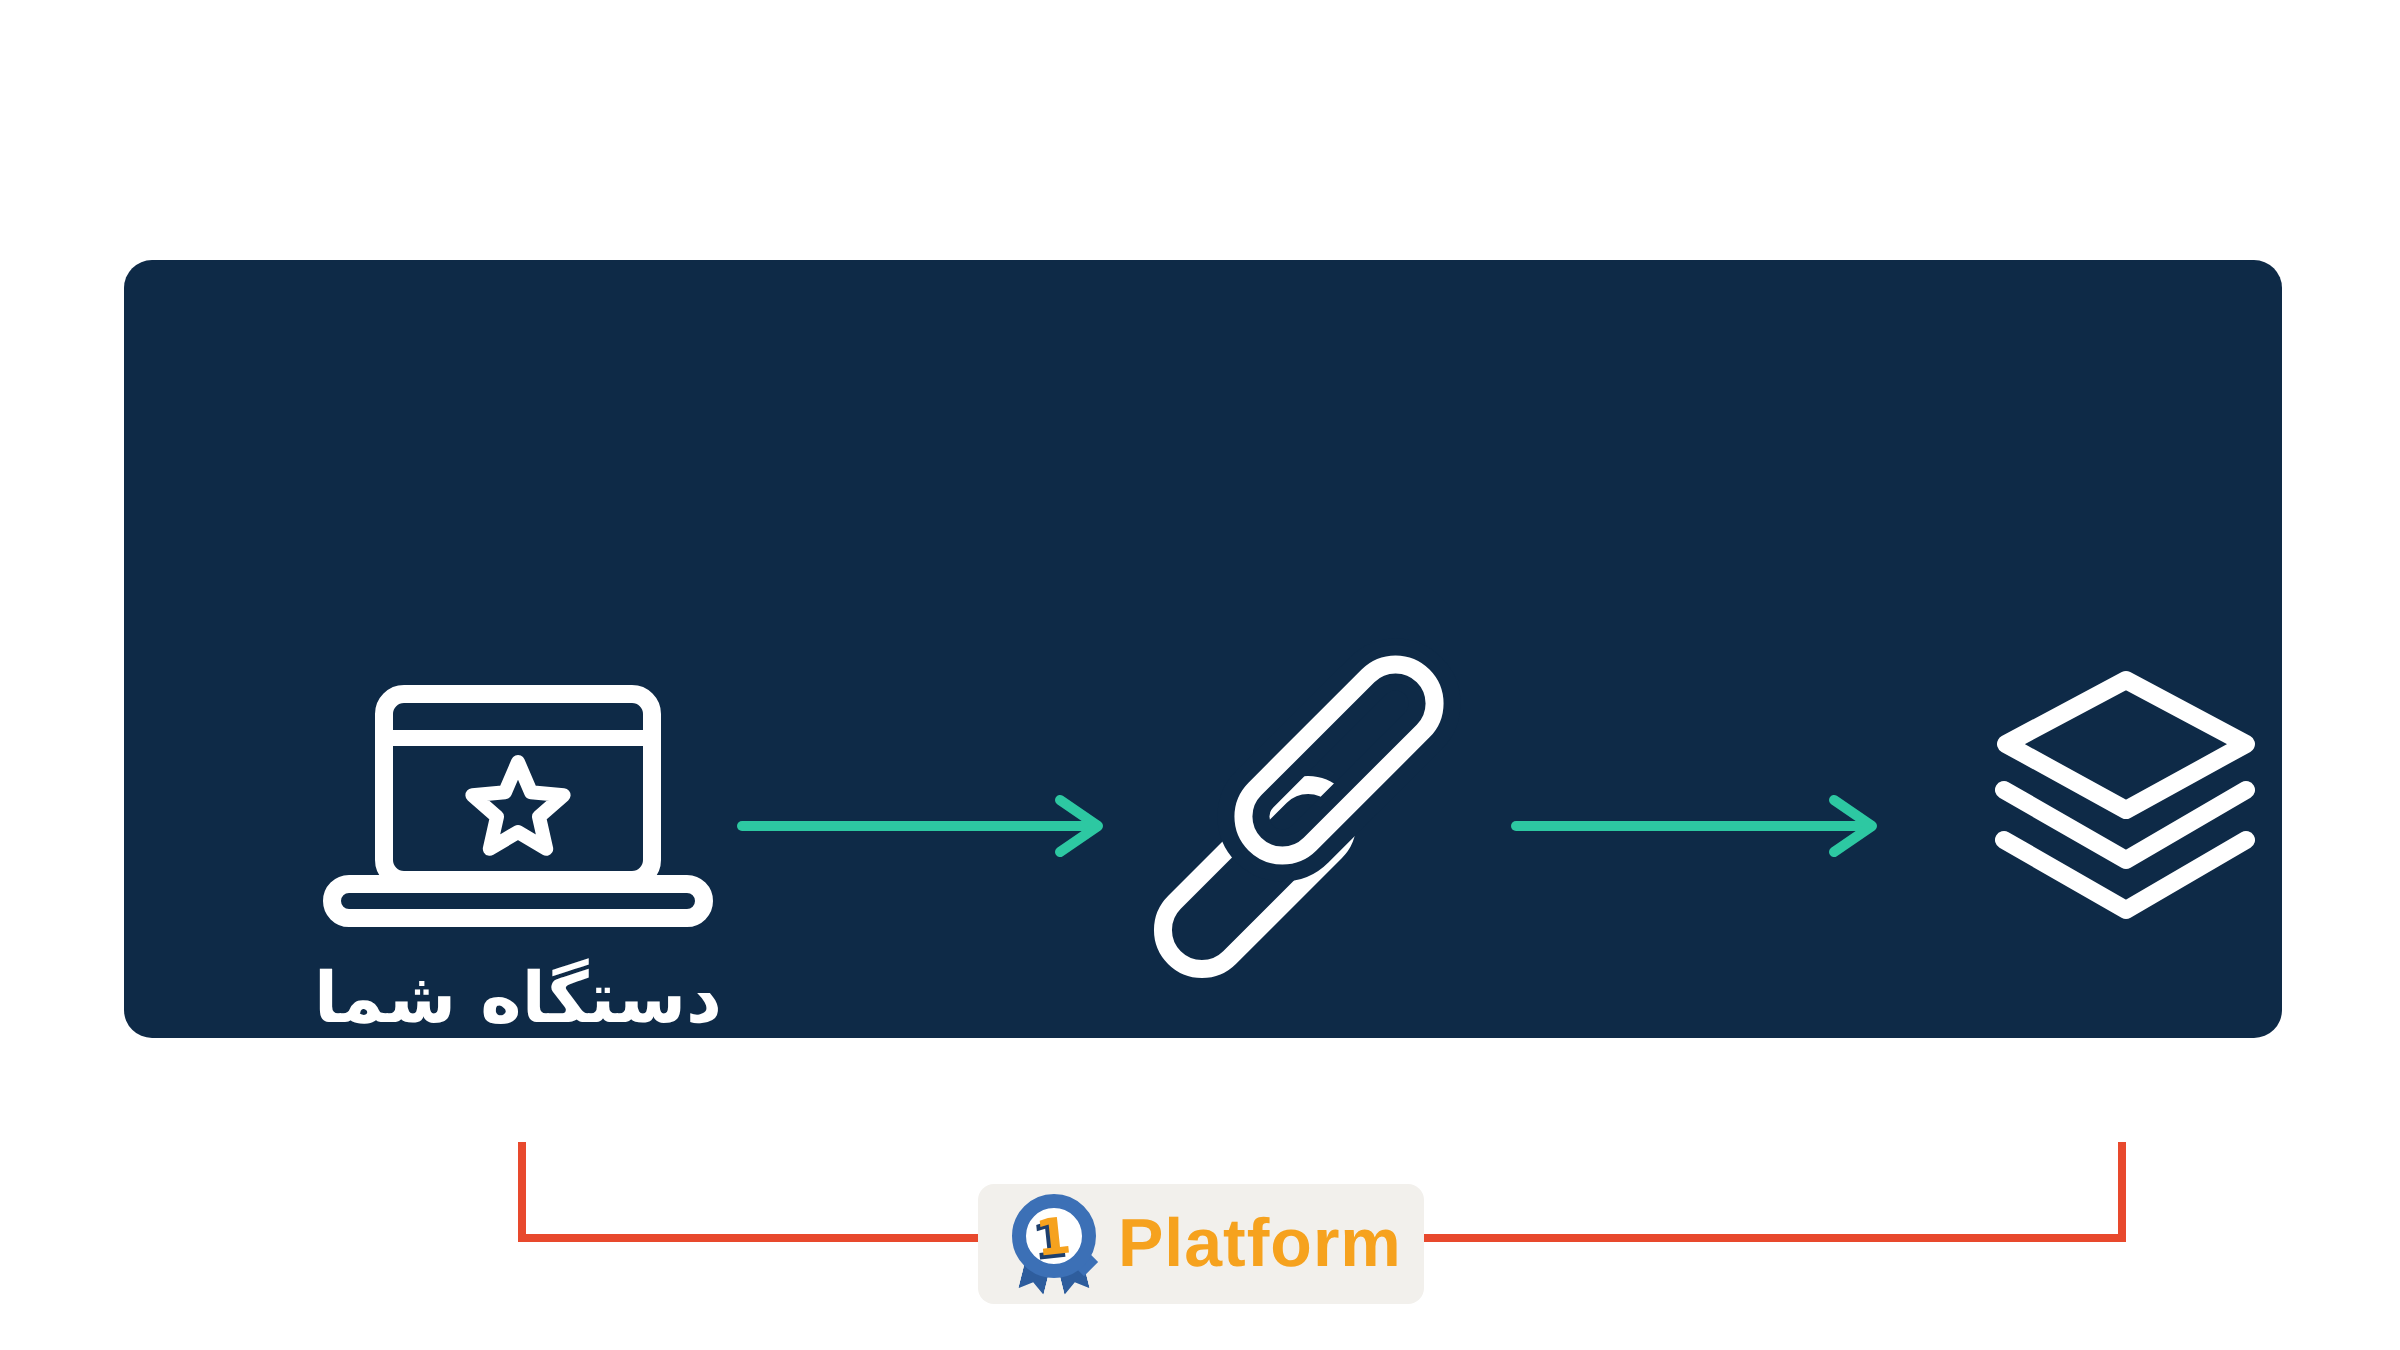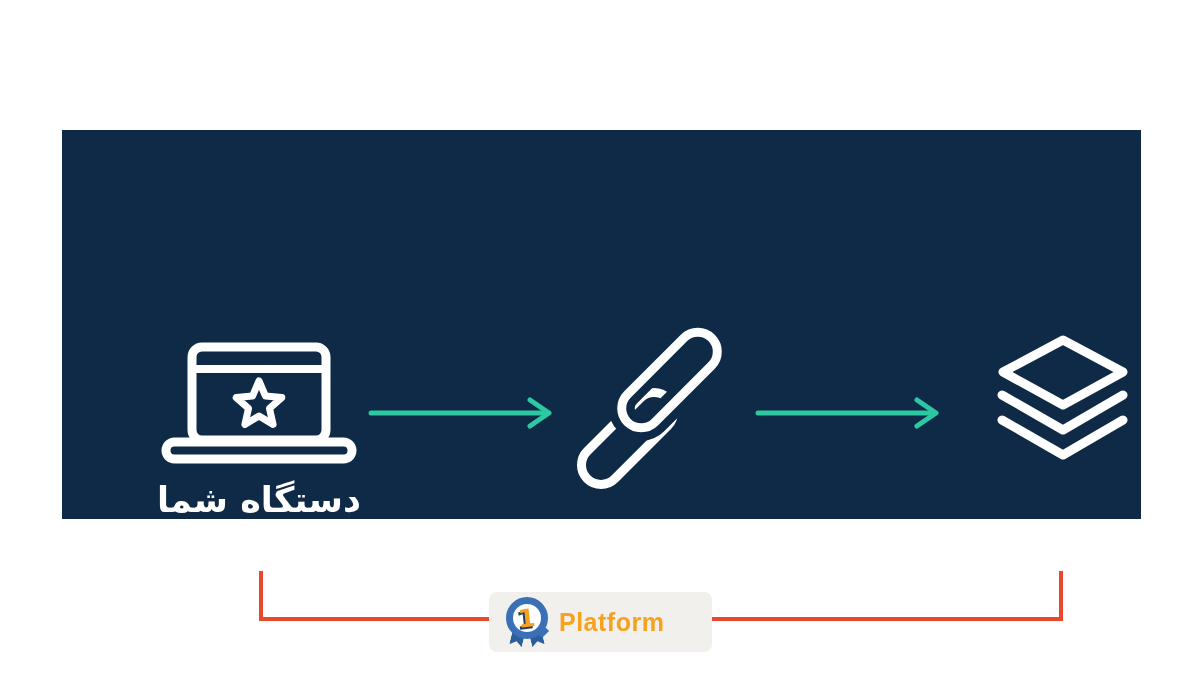--- a/index.html
+++ b/index.html
@@ -6,20 +6,21 @@
   body{
     width:1200px;height:675px;
     background:#ffffff;
     position:relative;
     overflow:hidden;
     font-family:"DejaVu Sans","Liberation Sans",sans-serif;
   }
   .panel{
     position:absolute;left:62px;top:130px;width:1079px;height:389px;
     background:#0e2a47;
+    border-radius:14px;
   }
   .node{position:absolute;text-align:center;}
   .node svg{display:block;margin:0 auto;overflow:visible;}
   .node-label{
     display:block;
     color:#ffffff;
     font-size:35px;
     font-weight:700;
     line-height:1.15;
     white-space:nowrap;
@@ -61,21 +62,21 @@
   .badge-tail{
     position:absolute;right:2px;top:30px;z-index:0;
     width:10px;height:10px;background:#3c70b6;transform:rotate(45deg);
   }
   .badge-number{
     font-size:25px;font-weight:700;color:#f6a21e;
     transform:rotate(-6deg);
     text-shadow:-2px 2px 0 #1e3f6d;
   }
   .brand-name{
-    font-size:25px;font-weight:700;color:#f6a21e;letter-spacing:.5px;
+    font-size:34px;font-weight:700;color:#f6a21e;letter-spacing:.5px;
     font-family:"Liberation Sans","DejaVu Sans",sans-serif;
   }
 </style>
 </head>
 <body>
 
 <div class="panel">
 
   <div class="node" id="node-device">
     <svg width="196" height="122" viewBox="0 0 196 122" fill="none" stroke="#ffffff" stroke-linecap="round" stroke-linejoin="round">

